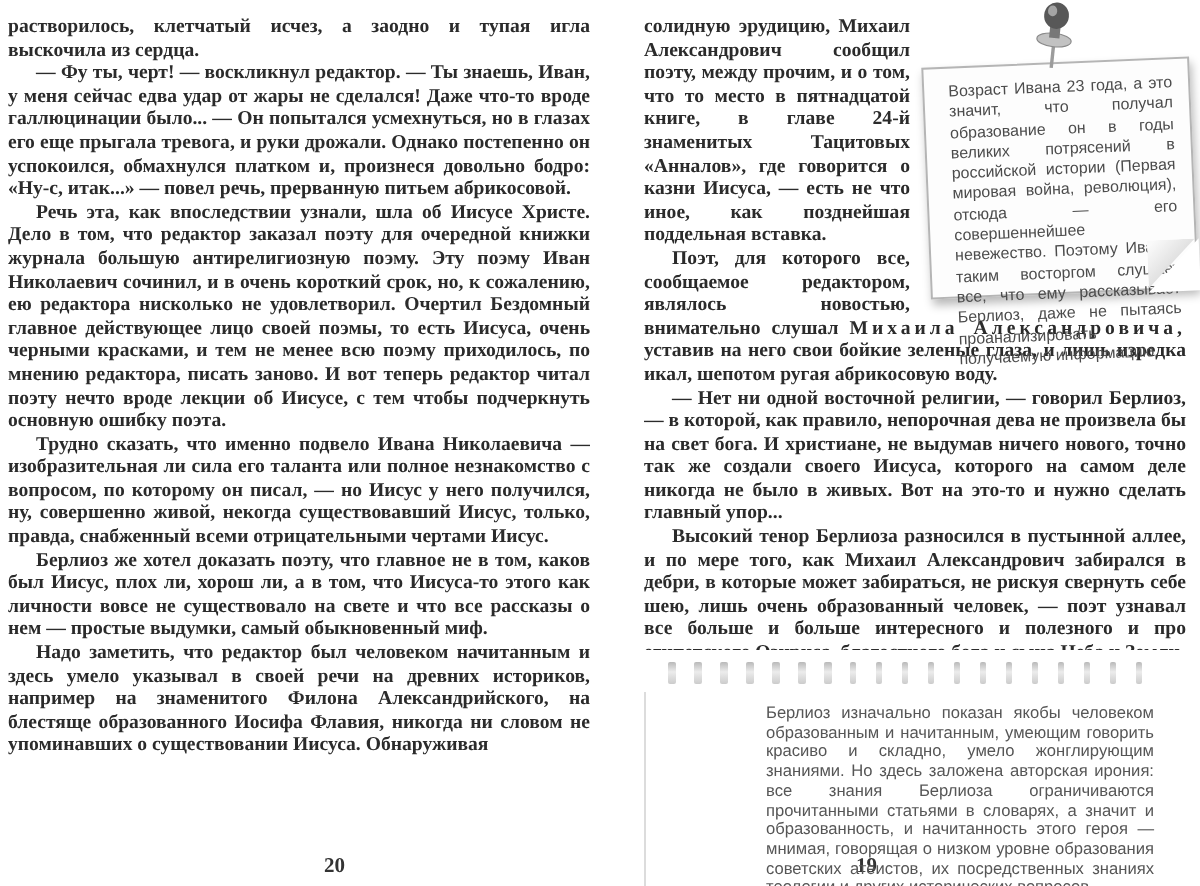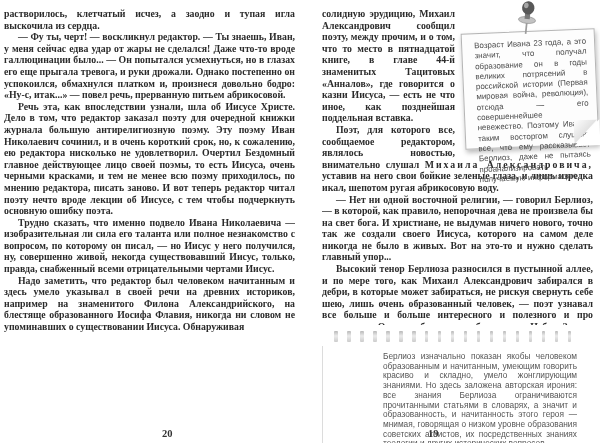--- a/index.html
+++ b/index.html
@@ -117,26 +117,27 @@
 </head>
 <body>
 
 <div>
 
   <div class="page page-left">
     <p class="body-par">растворилось, клетчатый исчез, а заодно и тупая игла выскочила из сердца.</p>
     <p class="body-par indent">— Фу ты, черт! — воскликнул редактор. — Ты знаешь, Иван, у меня сейчас едва удар от жары не сделался! Даже что-то вроде галлюцинации было... — Он попытался усмехнуться, но в глазах его еще прыгала тревога, и руки дрожали. Однако постепенно он успокоился, обмахнулся платком и, произнеся довольно бодро: «Ну-с, итак...» — повел речь, прерванную питьем абрикосовой.</p>
     <p class="body-par indent">Речь эта, как впоследствии узнали, шла об Иисусе Христе. Дело в том, что редактор заказал поэту для очередной книжки журнала большую антирелигиозную поэму. Эту поэму Иван Николаевич сочинил, и в очень короткий срок, но, к сожалению, ею редактора нисколько не удовлетворил. Очертил Бездомный главное действующее лицо своей поэмы, то есть Иисуса, очень черными красками, и тем не менее всю поэму приходилось, по мнению редактора, писать заново. И вот теперь редактор читал поэту нечто вроде лекции об Иисусе, с тем чтобы подчеркнуть основную ошибку поэта.</p>
     <p class="body-par indent">Трудно сказать, что именно подвело Ивана Николаевича — изобразительная ли сила его таланта или полное незнакомство с вопросом, по которому он писал, — но Иисус у него получился, ну, совершенно живой, некогда существовавший Иисус, только, правда, снабженный всеми отрицательными чертами Иисус.</p>
+    <p class="body-par indent">Берлиоз же хотел доказать поэту, что главное не в том, каков был Иисус, плох ли, хорош ли, а в том, что Иисуса-то этого как личности вовсе не существовало на свете и что все рассказы о нем — простые выдумки, самый обыкновенный миф.</p>
     <p class="body-par indent">Надо заметить, что редактор был человеком начитанным и здесь умело указывал в своей речи на древних историков, например на знаменитого Филона Александрийского, на блестяще образованного Иосифа Флавия, никогда ни словом не упоминавших о существовании Иисуса. Обнаруживая</p>
   </div>
 
   <div class="page page-right">
     <div class="note-spacer"></div>
-    <p class="body-par">солидную эрудицию, Михаил Александрович сообщил поэту, между прочим, и о том, что то место в пятнадцатой книге, в главе 44-й знаменитых Тацитовых «Анналов», где говорится о казни Иисуса, — есть не что иное, как позднейшая поддельная вставка.</p>
+    <p class="body-par">солидную эрудицию, Михаил Александрович сообщил поэту, между прочим, и о том, что то место в пятнадцатой книге, в главе 24-й знаменитых Тацитовых «Анналов», где говорится о казни Иисуса, — есть не что иное, как позднейшая поддельная вставка.</p>
     <p class="body-par indent"><span>Поэт, для которого все, сообщаемое редактором, являлось новостью, внимательно слушал </span><span class="spaced">Михаила Александровича,</span><span> уставив на него свои бойкие зеленые глаза, и лишь изредка икал, шепотом ругая абрикосовую воду.</span></p>
     <p class="body-par indent">— Нет ни одной восточной религии, — говорил Берлиоз, — в которой, как правило, непорочная дева не произвела бы на свет бога. И христиане, не выдумав ничего нового, точно так же создали своего Иисуса, которого на самом деле никогда не было в живых. Вот на это-то и нужно сделать главный упор...</p>
     <p class="body-par indent">Высокий тенор Берлиоза разносился в пустынной аллее, и по мере того, как Михаил Александрович забирался в дебри, в которые может забираться, не рискуя свернуть себе шею, лишь очень образованный человек, — поэт узнавал все больше и больше интересного и полезного и про египетского Озириса, благостного бога и сына Неба и Земли,</p>
   </div>
 
   <div class="margin-note">
     <div class="staple-row">
         <div class="staple"></div>
         <div class="staple"></div>
         <div class="staple"></div>

